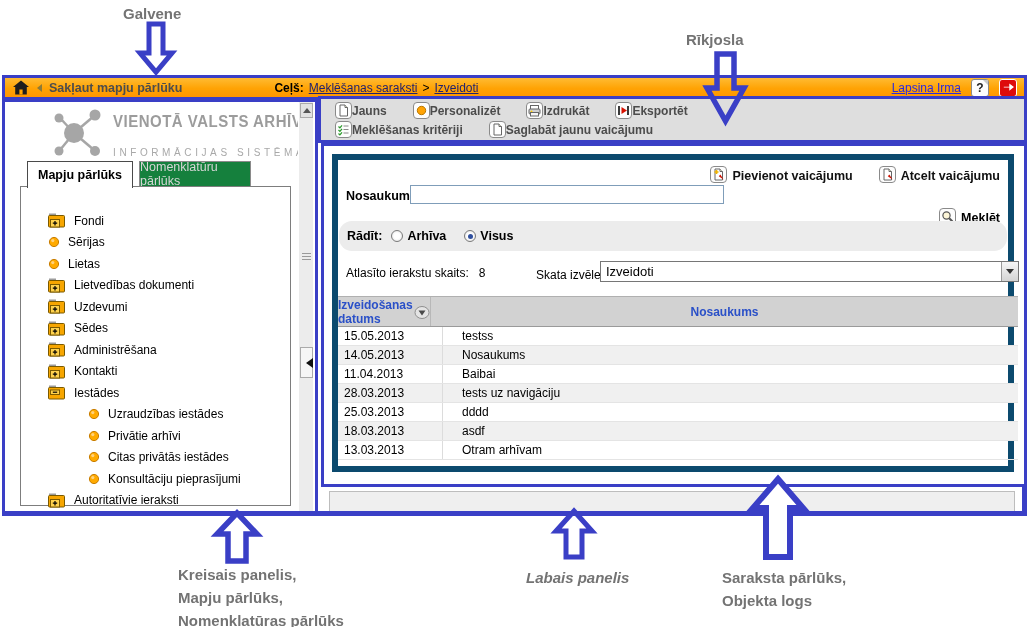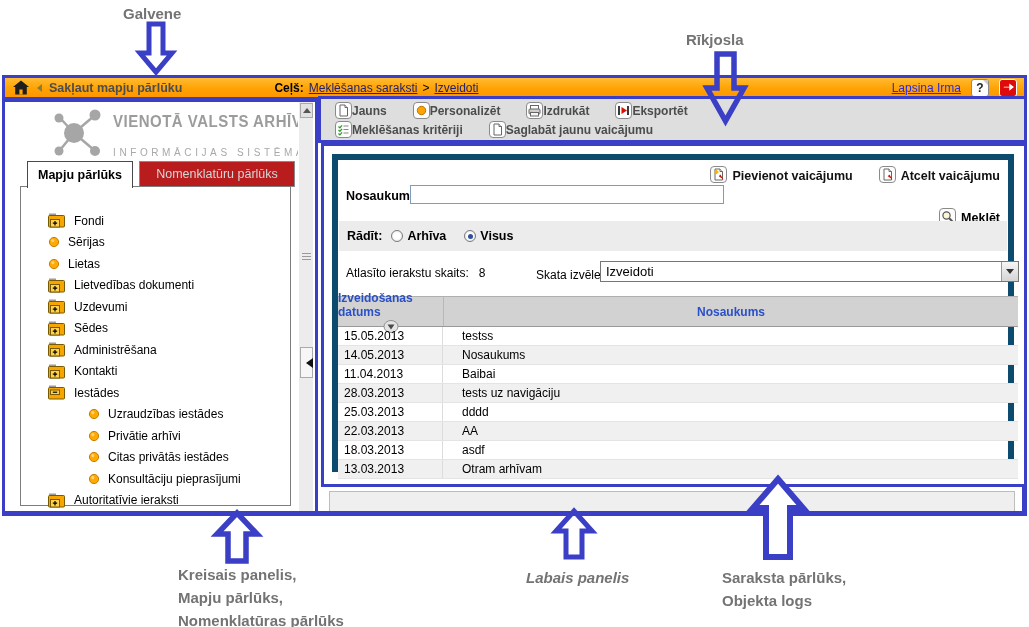--- a/index.html
+++ b/index.html
@@ -38,21 +38,21 @@
   .hdr-caret { width:0; height:0; border-top:4px solid transparent; border-bottom:4px solid transparent; border-right:5px solid #8c7a3a; }
 
   
   #left-panel { position:absolute; left:2px; top:99px; width:316px; height:417px; border:3px solid #3a3fc6; background:#fff; }
   #logo-circles { position:absolute; left:45px; top:4px; }
   #logo-text { position:absolute; left:108px; top:9px; }
   #logo-line1 { font-weight:bold; font-size:15px; letter-spacing:0.5px; color:#9c9c9c; transform:scaleY(1.15); transform-origin:left top; }
   #logo-line2 { font-size:10px; letter-spacing:3.6px; color:#a8a8a8; margin-top:19px; }
   .tab { position:absolute; display:flex; align-items:center; justify-content:center; font-size:12.5px; cursor:pointer; }
   #tab-active { left:22px; top:59px; width:106px; height:27px; background:#fff; border:1px solid #4a4a4a; border-bottom:none; font-weight:bold; z-index:3; }
-  #tab-inactive { left:134px; top:59px; width:156px; height:26px; background:#b91c1c; border:1px solid #8a8a8a; color:#d6d6d6; }
+  #tab-inactive { left:134px; top:59px; width:112px; height:26px; background:#15803d; border:1px solid #8a8a8a; color:#d6d6d6; }
   #tree-box { position:absolute; left:15px; top:84px; width:271px; height:320px; border:1px solid #7d7d7d; background:#fff; padding-top:23px; z-index:2; }
   .tree-item { height:21.5px; display:flex; align-items:center; font-size:12px; cursor:pointer; }
   .tree-item.l0 { padding-left:27px; }
   .tree-item.l1 { padding-left:67px; }
   .tree-item .ticon { display:flex; align-items:center; margin-right:8px; }
   
   #scrollstrip { position:absolute; right:2px; top:0; bottom:0; width:15px; background:#ececec; border-left:1px solid #ffffff; }
   #scroll-up { position:absolute; left:1px; top:1px; width:13px; height:15px; background:#e2e2e2; border:1px solid #aaa; display:flex; align-items:center; justify-content:center; cursor:pointer; }
   #scroll-up::after { content:""; border-left:4px solid transparent; border-right:4px solid transparent; border-bottom:5px solid #555; }
   #strip-grip { position:absolute; left:3px; top:151px; width:9px; cursor:pointer; }
@@ -66,37 +66,37 @@
   .tb-btn { display:flex; align-items:center; font-size:12px; font-weight:bold; color:#4c4c4c; cursor:pointer; }
 
   
   #content { position:absolute; left:321px; top:143px; width:706px; height:344px; border:3px solid #3a3fc6; background:#fff; }
   #form-box { position:absolute; left:8px; top:8px; width:682px; height:318px; border:6px solid #0c4a6e; background:#fff; }
   #links-row { position:absolute; top:6px; right:8px; display:flex; gap:26px; }
   .link-btn { display:flex; align-items:center; gap:5px; font-size:12.5px; font-weight:bold; color:#111; cursor:pointer; }
   #nosaukums-label { position:absolute; left:8px; top:29px; font-size:12.5px; font-weight:bold; }
   #nosaukums-input { position:absolute; left:72px; top:25px; width:314px; height:19px; border:1px solid #7f9db9; font-size:12px; padding:1px 4px; font-family:"Liberation Sans",sans-serif; }
   #meklet-row { position:absolute; top:48px; right:8px; display:flex; align-items:center; gap:5px; font-size:12.5px; font-weight:bold; cursor:pointer; }
-  #radit-strip { position:absolute; left:1px; right:1px; top:61px; height:30px; background:#ececec; display:flex; align-items:center; padding-left:8px; gap:9px; }
+  #radit-strip { position:absolute; left:1px; right:1px; top:61px; height:30px; background:#ececec; display:flex; align-items:center; padding-left:8px; gap:9px;border-radius:13px; }
   #radit-label { font-size:12.5px; font-weight:bold; }
   .radio-group { display:flex; align-items:center; gap:4px; font-size:12.5px; font-weight:bold; cursor:pointer; }
   .radio { width:12px; height:12px; border-radius:50%; border:1px solid #7a7a7a; background:radial-gradient(#ffffff 40%,#dcdcdc); position:relative; }
   .radio.sel::after { content:""; position:absolute; left:3px; top:3px; width:5px; height:5px; border-radius:50%; background:#2f4f9e; }
   #count-row { position:absolute; left:8px; top:106px; font-size:12px; }
   #count-value { margin-left:10px; }
   #view-label { position:absolute; left:198px; top:108px; font-size:12px; }
   #combo { position:absolute; left:262px; top:101px; width:419px; height:21px; border:1px solid #767676; background:#fff; display:flex; cursor:pointer; }
   #combo-text { flex:1; font-size:13px; padding:2px 5px; }
   #combo-btn { width:17px; background:linear-gradient(#f6f6f6,#d4d4d4); border-left:1px solid #999; display:flex; align-items:center; justify-content:center; }
   #combo-btn::after { content:""; border-left:4px solid transparent; border-right:4px solid transparent; border-top:5px solid #333; }
 
   
   #rtable { position:absolute; left:0; top:136px; width:680px; height:182px; border-top:1px solid #b0b0b0; }
   #thead { display:flex; height:30px; background:#d2d2d2; border-bottom:1px solid #9a9a9a; }
-  #th1 { width:106px; border-right:1px solid #b8b8b8; display:flex; flex-direction:column; align-items:center; justify-content:center; color:#2a50c8; font-weight:bold; font-size:12px; cursor:pointer; }
+  #th1 { width:93px; border-right:1px solid #b8b8b8; display:flex; align-items:center; justify-content:center; color:#2a50c8; font-weight:bold; font-size:12px; cursor:pointer; }
   #th2 { flex:1; display:flex; align-items:center; justify-content:center; color:#2a50c8; font-weight:bold; font-size:12px; cursor:pointer; }
   .trow { display:flex; height:19px; font-size:12px; border-bottom:1px solid #e4e4e4; cursor:pointer; }
   .trow:nth-child(even) { background:#f0f0f0; }
   .td1 { width:105px; padding-left:6px; border-right:1px solid #dcdcdc; display:flex; align-items:center; }
   .td2 { flex:1; padding-left:7px; display:flex; align-items:center;margin-left:12px; }
 
   
   #bottom-strip { position:absolute; left:329px; top:491px; width:686px; height:21px; background:#efefef; border:1px solid #bdbdbd; }
   #outer-bottom { position:absolute; left:2px; top:511px; width:1025px; height:5px; background:#3a3fc6; }
   #outer-right { position:absolute; left:1022px; top:485px; width:5px; height:31px; background:#3a3fc6; }
@@ -491,24 +491,20 @@
           </div>
           <div class="trow">
             <div class="td1">28.03.2013</div>
             <div class="td2">tests uz navigāciju</div>
           </div>
           <div class="trow">
             <div class="td1">25.03.2013</div>
             <div class="td2">dddd</div>
           </div>
           <div class="trow">
-            <div class="td1">22.03.2013</div>
-            <div class="td2">AA</div>
-          </div>
-          <div class="trow">
             <div class="td1">18.03.2013</div>
             <div class="td2">asdf</div>
           </div>
           <div class="trow">
             <div class="td1">13.03.2013</div>
             <div class="td2">Otram arhīvam</div>
           </div>
         </div>
     </div>
   </div>

